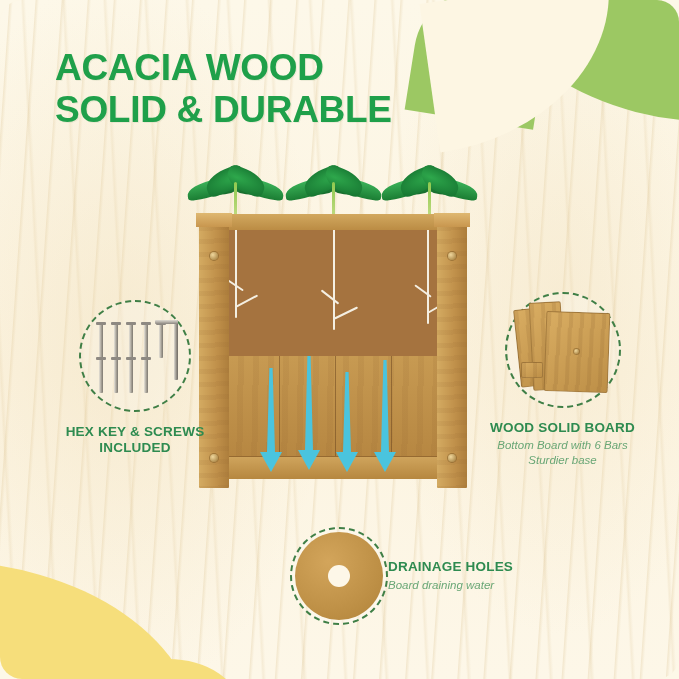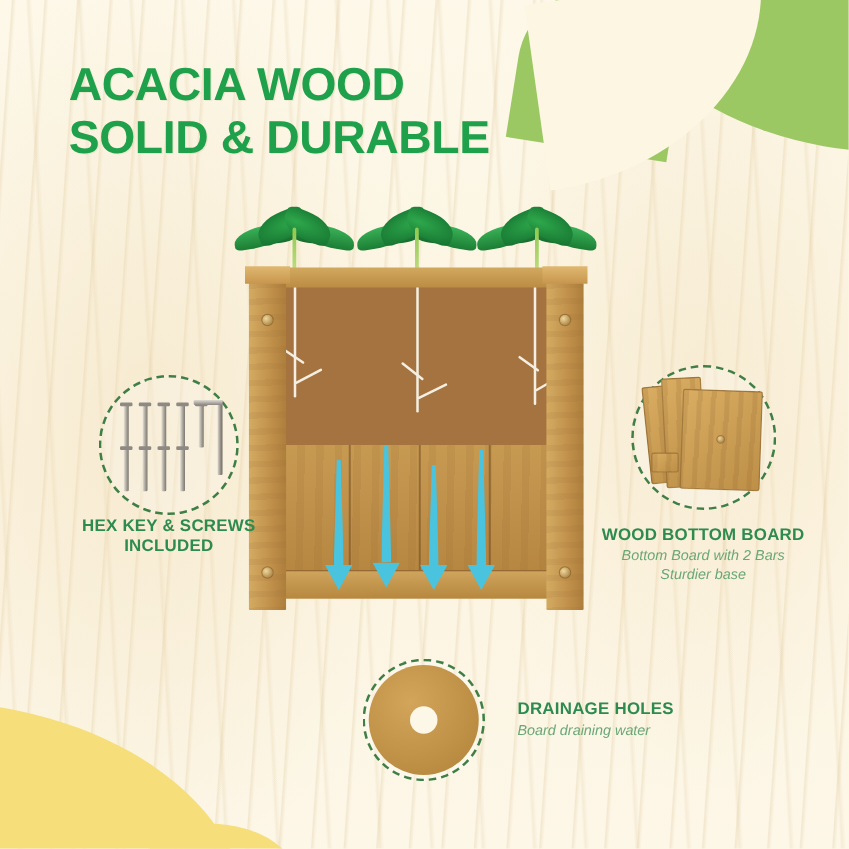--- a/index.html
+++ b/index.html
@@ -7,20 +7,21 @@
     padding: 0;
     background: #fdf8e8;
   }
   #stage {
     position: relative;
     width: 679px;
     height: 679px;
     overflow: hidden;
     background: #fdf6e3;
     font-family: "Liberation Sans", sans-serif;
+    border-radius: 22px;
   }
 
   
   .bg-base {
     position: absolute; inset: 0;
     background:
       repeating-linear-gradient(94deg,
         rgba(226,204,160,0.00) 0px,
         rgba(226,204,160,0.00) 9px,
         rgba(221,197,150,0.30) 10px,
@@ -440,39 +441,39 @@
       <span class="screw-pin" style="left:33px; top:22px;"></span>
       <span class="screw-pin" style="left:48px; top:22px;"></span>
       <span class="screw-pin" style="left:63px; top:22px;"></span>
       <span class="screw-pin" style="left:78px; top:22px;"></span>
       <span class="screw-pin" style="left:18px; top:57px;"></span>
       <span class="screw-pin" style="left:33px; top:57px;"></span>
       <span class="screw-pin" style="left:48px; top:57px;"></span>
       <span class="screw-pin" style="left:63px; top:57px;"></span>
       <span class="hexkey" style="left:93px; top:18px;"></span>
     </div>
-    <div class="f-title center-txt" style="margin-top:1px;">HEX KEY &amp; SCREWS
+    <div class="f-title center-txt" style="margin-top:12px;">HEX KEY &amp; SCREWS
 INCLUDED</div>
   </div>
 
   <div class="feature" style="left:460px; top:292px; width:205px;">
     <div class="dcircle" style="width:112px; height:112px; margin:0 auto; overflow:visible;">
       <span class="board" style="left:10px; top:14px; width:34px; height:76px; transform:rotate(-6deg);"></span>
       <span class="board" style="left:24px; top:8px;  width:30px; height:86px; transform:rotate(-3deg);"></span>
       <span class="board" style="left:38px; top:18px; width:62px; height:78px; transform:rotate(2deg);">
         <span class="screw" style="left:28px; top:36px; width:5px; height:5px;"></span>
       </span>
       <span class="board" style="left:14px; top:68px; width:20px; height:14px;"></span>
     </div>
-    <div class="f-title center-txt" style="margin-top:12px;">WOOD BOTTOM BOARD</div>
-    <div class="f-sub center-txt">Bottom Board with 2 Bars
+    <div class="f-title center-txt" style="margin-top:12px;">WOOD SOLID BOARD</div>
+    <div class="f-sub center-txt">Bottom Board with 6 Bars
 Sturdier base</div>
   </div>
 
-  <div class="feature" style="left:290px; top:527px; width:250px; display:flex; align-items:center; gap:26px;">
+  <div class="feature" style="left:290px; top:527px; width:250px; display:flex; align-items:center; gap:0;">
     <div class="dcircle" style="width:94px; height:94px; flex:0 0 94px;">
       <span class="disc" style="inset:3px;">
         <span class="hole"></span>
       </span>
     </div>
     <div>
       <div class="f-title">DRAINAGE HOLES</div>
       <div class="f-sub">Board draining water</div>
     </div>
   </div>

